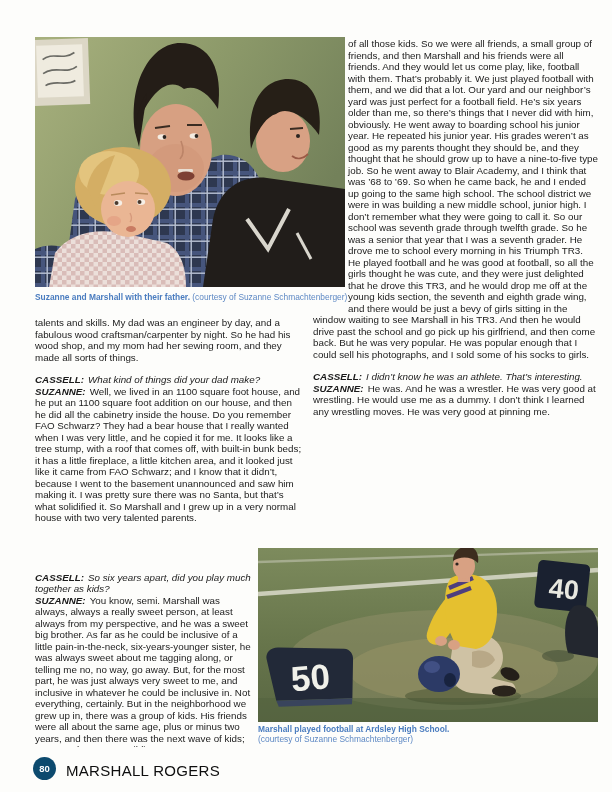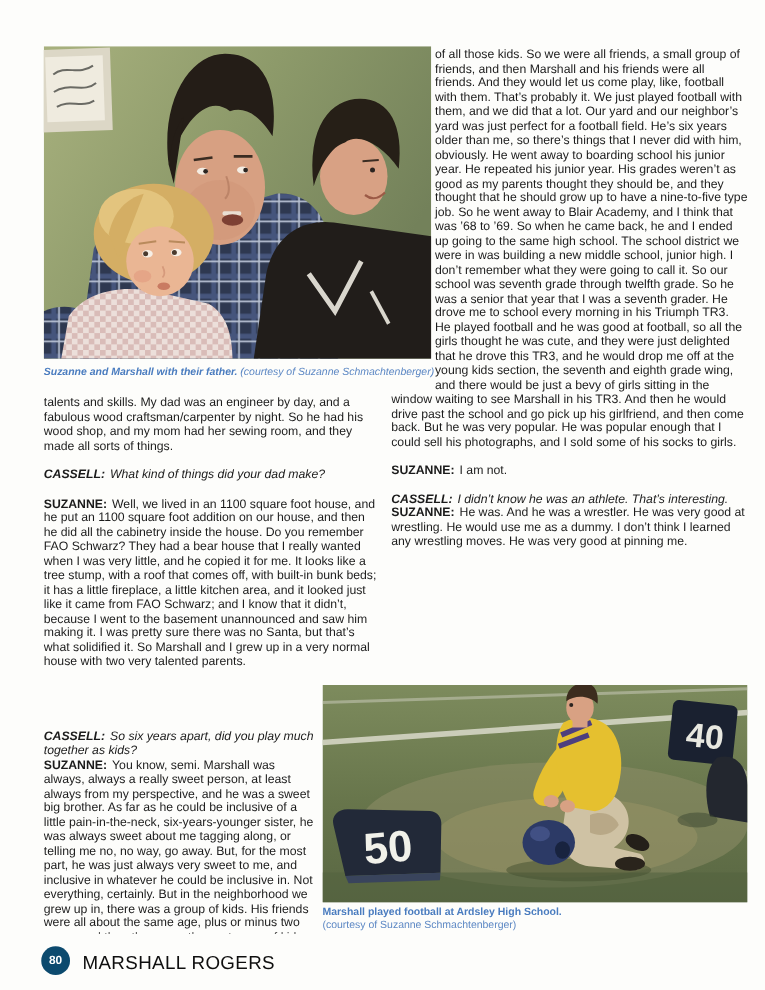--- a/index.html
+++ b/index.html
@@ -8,29 +8,29 @@
     background:#fdfdfb;overflow:hidden;
     font-family:"Liberation Sans", sans-serif;color:#1b1b1b;
   }
   
   .photo-family{position:absolute;left:35px;top:37px;width:310px;height:250px;}
   .photo-football{position:absolute;left:258px;top:548px;width:340px;height:174px;}
   .photo-family svg,.photo-football svg{display:block;}
   
   .caption{position:absolute;font-size:8.4px;line-height:10px;color:#5d88c4;}
   .caption .cap-b{font-weight:bold;color:#4a7cbf;}
-  .caption-family{left:35px;top:292px;width:565px;white-space:nowrap;font-style:italic;}
+  .caption-family{left:35px;top:292px;width:565px;white-space:nowrap;}
   .caption-football{left:258px;top:724px;width:335px;}
   
   .col{position:absolute;font-size:9.8px;line-height:11.5px;text-align:left;overflow:hidden;}
   .left-col{left:35px;top:317px;width:270px;height:430px;}
   .right-col{left:313px;top:38px;width:285px;height:506px;}
   .narrow{width:218px;}
   .col p{margin:0 0 11px 0;}
-  .spk{font-weight:bold;margin-right:4px;}
+  .spk{font-weight:bold;margin-right:4px;font-style:italic;}
   .q, .q .spk{font-style:italic;}
   .photo-spacer{float:left;width:35px;height:271px;}
   
   .pagenum{
     position:absolute;left:33px;top:757px;width:23px;height:23px;border-radius:50%;
     background:#0c4a6e;color:#ffffff;font-size:9.5px;font-weight:bold;
     display:flex;align-items:center;justify-content:center;
   }
   .book-title{
     position:absolute;left:66px;top:762px;font-size:15px;font-weight:normal;
@@ -121,34 +121,31 @@
   </div>
 
   <div class="caption caption-family">
     <span class="cap-b">Suzanne and Marshall with their father.</span>
     <span>(courtesy of Suzanne Schmachtenberger)</span>
   </div>
 
   <div class="col right-col">
     <div class="photo-spacer"></div>
     <p>of all those kids. So we were all friends, a small group of friends, and then Marshall and his friends were all friends. And they would let us come play, like, football with them. That’s probably it. We just played football with them, and we did that a lot. Our yard and our neighbor’s yard was just perfect for a football field. He’s six years older than me, so there’s things that I never did with him, obviously. He went away to boarding school his junior year. He repeated his junior year. His grades weren’t as good as my parents thought they should be, and they thought that he should grow up to have a nine-to-five type job. So he went away to Blair Academy, and I think that was ’68 to ’69. So when he came back, he and I ended up going to the same high school. The school district we were in was building a new middle school, junior high. I don’t remember what they were going to call it. So our school was seventh grade through twelfth grade. So he was a senior that year that I was a seventh grader. He drove me to school every morning in his Triumph TR3. He played football and he was good at football, so all the girls thought he was cute, and they were just delighted that he drove this TR3, and he would drop me off at the young kids section, the seventh and eighth grade wing, and there would be just a bevy of girls sitting in the window waiting to see Marshall in his TR3. And then he would drive past the school and go pick up his girlfriend, and then come back. But he was very popular. He was popular enough that I could sell his photographs, and I sold some of his socks to girls.</p>
-    <p>
-      <span class="spk">SUZANNE:</span><span>I am not.</span>
-    </p>
     <p class="q" style="margin-bottom:0;">
       <span class="spk">CASSELL:</span><span>I didn’t know he was an athlete. That’s interesting.</span>
     </p>
     <p>
       <span class="spk">SUZANNE:</span><span>He was. And he was a wrestler. He was very good at wrestling. He would use me as a dummy. I don’t think I learned any wrestling moves. He was very good at pinning me.</span>
     </p>
   </div>
 
   <div class="col left-col">
     <p>talents and skills. My dad was an engineer by day, and a fabulous wood craftsman/carpenter by night. So he had his wood shop, and my mom had her sewing room, and they made all sorts of things.</p>
-    <p class="q" style="margin-bottom:12px;">
+    <p class="q" style="margin-bottom:0;">
       <span class="spk">CASSELL:</span><span>What kind of things did your dad make?</span>
     </p>
     <p>
       <span class="spk">SUZANNE:</span><span>Well, we lived in an 1100 square foot house, and he put an 1100 square foot addition on our house, and then he did all the cabinetry inside the house. Do you remember FAO Schwarz? They had a bear house that I really wanted when I was very little, and he copied it for me. It looks like a tree stump, with a roof that comes off, with built-in bunk beds; it has a little fireplace, a little kitchen area, and it looked just like it came from FAO Schwarz; and I know that it didn’t, because I went to the basement unannounced and saw him making it. I was pretty sure there was no Santa, but that’s what solidified it. So Marshall and I grew up in a very normal house with two very talented parents.</span>
     </p>
     <div class="narrow">
       <p class="q" style="margin-bottom:0;margin-top:48px;">
         <span class="spk">CASSELL:</span><span>So six years apart, did you play much together as kids?</span>
       </p>
       <p>

